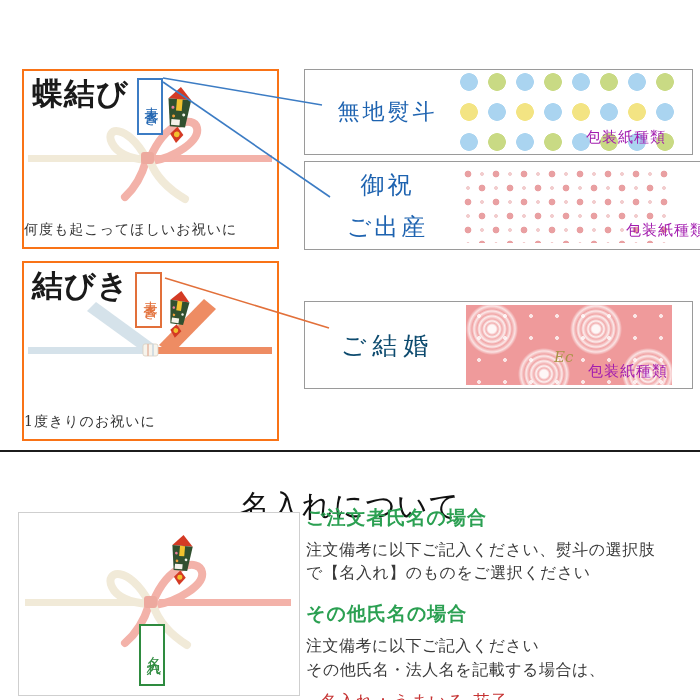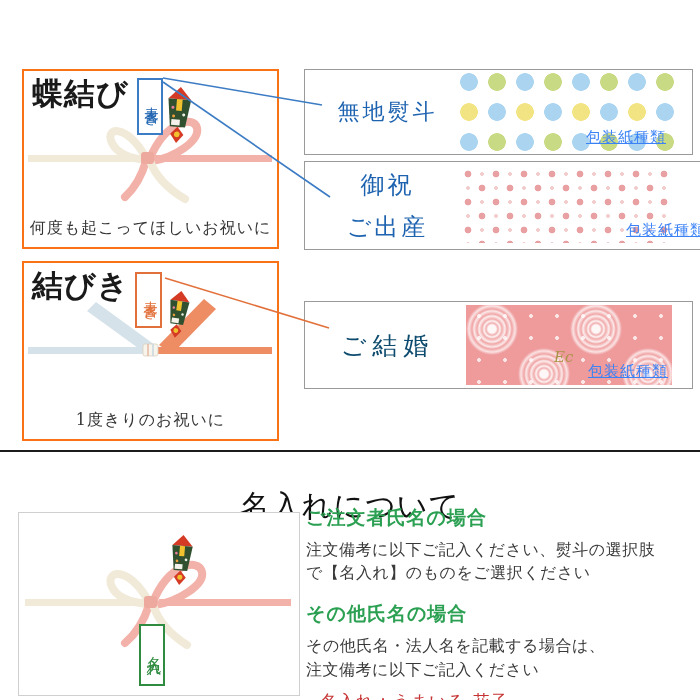--- a/index.html
+++ b/index.html
@@ -9,37 +9,37 @@
 
   .title-top{position:absolute;top:12px;left:0;width:700px;text-align:center;
     font-size:31px;font-weight:bold;color:#111;letter-spacing:1px;}
   .title-bottom{position:absolute;top:461px;left:0;width:700px;text-align:center;
     font-size:30px;font-weight:normal;color:#111;letter-spacing:1px;}
 
   .knot-box{position:absolute;left:22px;width:253px;height:176px;background:#fff;
     border:2px solid #f97316;z-index:1;}
   .knot-box .knot-label{position:absolute;top:2px;left:8px;font-size:31px;font-weight:bold;
     color:#1a1a1a;letter-spacing:1px;z-index:3;}
-  .knot-box .caption{position:absolute;bottom:8px;left:0;width:100%;text-align:center;
-    font-size:16px;color:#333;letter-spacing:1px;z-index:3;}
+  .knot-box .caption{position:absolute;bottom:8px;left:0;width:100%;
+    font-size:14px;color:#333;letter-spacing:1px;z-index:3;}
   .ribbon-svg{position:absolute;top:0;left:0;z-index:2;}
 
   .tag-vert{position:absolute;background:#fff;z-index:4;display:flex;justify-content:center;
     writing-mode:vertical-rl;text-orientation:upright;font-size:14px;letter-spacing:3px;
     padding-top:5px;box-sizing:border-box;text-align:center;}
   .tag-blue{top:7px;left:113px;width:26px;height:57px;border:2px solid #3c7cc4;color:#1e63b0;}
   .tag-orange{top:9px;left:111px;width:27px;height:56px;border:2px solid #e2703a;color:#e2703a;}
   .tag-green{top:111px;left:120px;width:26px;height:62px;border:2px solid #2e8b3f;color:#2e8b3f;z-index:4;}
 
   .paper-box{position:absolute;left:304px;width:387px;background:#fff;border:1px solid #9a9a9a;z-index:1;}
   .paper-label-zone{position:absolute;left:0;top:0;height:100%;width:165px;display:flex;
     flex-direction:column;align-items:center;justify-content:center;gap:10px;}
   .paper-label{color:#1e63b0;letter-spacing:3px;}
   .paper-label.orange{color:#0c4a6e;letter-spacing:6px;}
-  .paper-note{position:absolute;font-size:15px;color:#3b82f6;letter-spacing:1px;z-index:3;text-decoration:underline;}
+  .paper-note{position:absolute;font-size:15px;color:#a21caf;letter-spacing:1px;z-index:3;}
 
   .pattern{position:absolute;z-index:2;}
   .pattern-dots{background-color:#fff;background-image:
     radial-gradient(circle at 14px 11px,#aad4f0 8.5px,transparent 9.2px),
     radial-gradient(circle at 42px 11px,#c9da84 8.5px,transparent 9.2px),
     radial-gradient(circle at 14px 41px,#f3e483 8.5px,transparent 9.2px),
     radial-gradient(circle at 42px 41px,#aad4f0 8.5px,transparent 9.2px);
     background-size:56px 60px;}
   .pattern-sakura{background-color:#fff;background-image:
     radial-gradient(circle at 7px 7px,#e9a0a2 3px,transparent 3.7px),
@@ -169,18 +169,18 @@
       <use href="#noshi-orn" transform="translate(150,22) rotate(5 14 30) scale(0.85)"></use>
     </svg>
     <div class="tag-vert tag-green jp-serif" style="font-size:15px;">名入れ</div>
   </div>
 
   <div class="naming-col">
     <h3 class="jp-sans">ご注文者氏名の場合</h3>
     <p class="bodyline jp-serif">注文備考に以下ご記入ください、熨斗の選択肢</p>
     <p class="bodyline jp-serif">で【名入れ】のものをご選択ください</p>
     <h3 class="jp-sans block2">その他氏名の場合</h3>
+    <p class="bodyline jp-serif">注文備考に以下ご記入ください</p>
     <p class="bodyline jp-serif">その他氏名・法人名を記載する場合は、</p>
-    <p class="bodyline jp-serif">注文備考に以下ご記入ください</p>
     <p class="example jp-serif">名入れ：うまいる 花子</p>
   </div>
 
 </div>
 
 </body></html>

